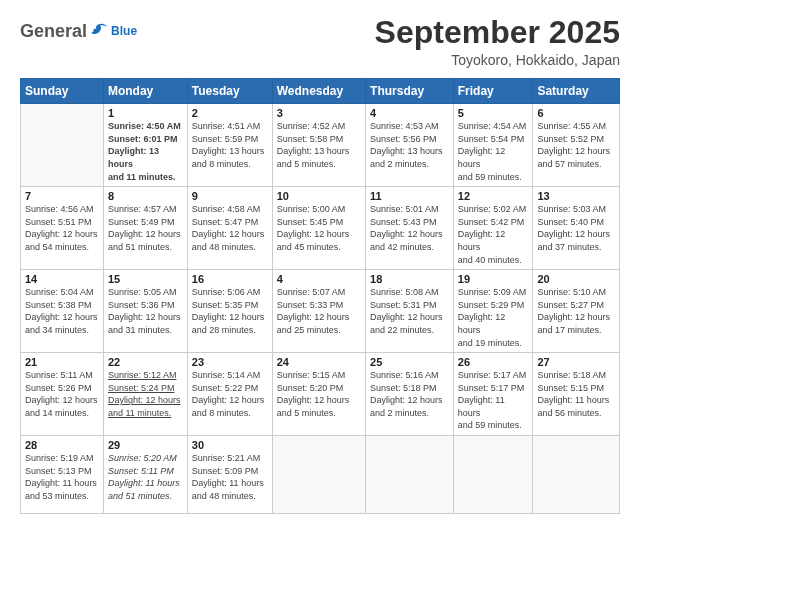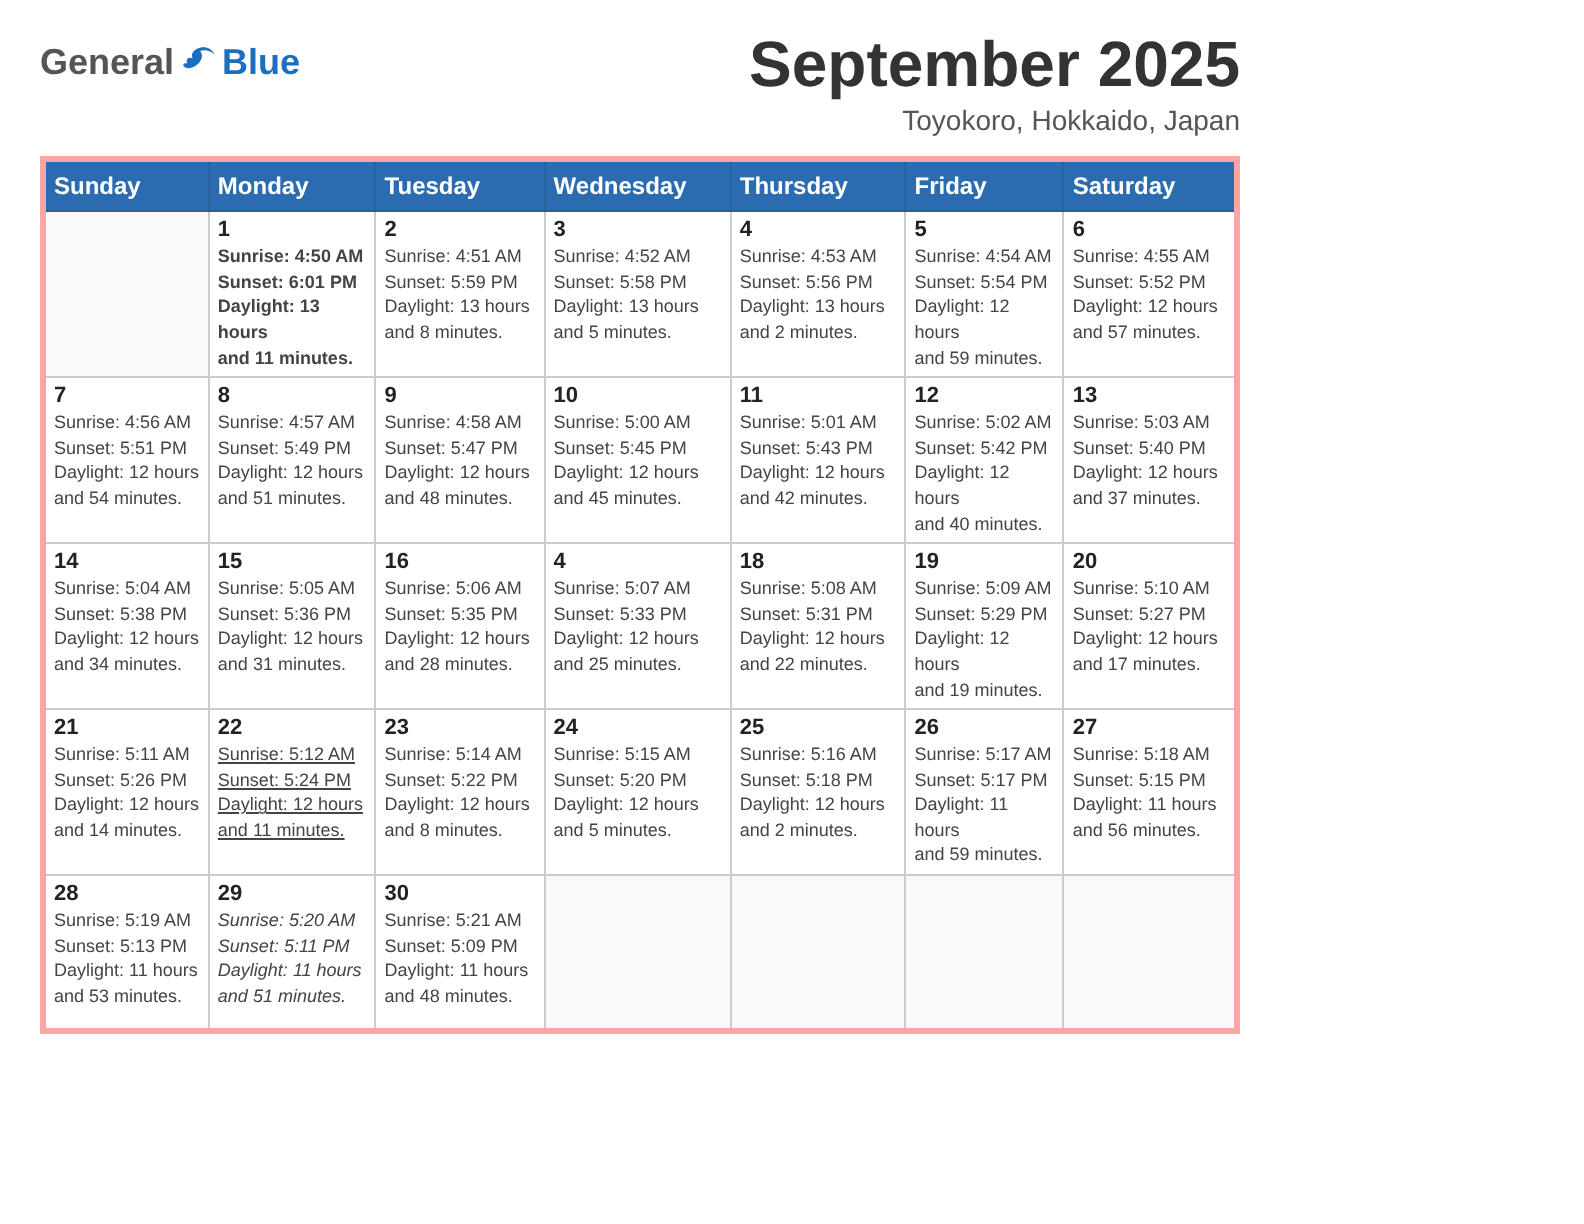--- a/index.html
+++ b/index.html
@@ -27,21 +27,21 @@
       margin-top: 5px;
     }
     .logo-text {
       display: flex;
       align-items: center;
       font-size: 20px;
       font-weight: bold;
       color: #333;
     }
     .logo-general { color: #555; font-size: 18px; font-weight: bold; }
-    .logo-blue { color: #1a6fbf; font-size: 18px; font-weight: bold; }
+    .logo-blue { color: #1a6fbf; font-size: 12px; font-weight: bold; }
     .logo-icon {
       width: 22px;
       height: 22px;
       margin-left: 2px;
     }
     .title-area {
       text-align: right;
     }
     .month-title {
       font-size: 32px;
@@ -50,21 +50,21 @@
       line-height: 1.1;
     }
     .location-title {
       font-size: 14px;
       color: #555;
       margin-top: 2px;
     }
     .calendar {
       width: 100%;
       border-collapse: collapse;
-      border: 3px solid #fca5a5;
+      border: 1px solid #fca5a5;
     }
     .calendar th {
       background-color: #2b6cb0;
       color: #fff;
       font-size: 12px;
       font-weight: bold;
       padding: 5px 4px;
       text-align: left;
       border: 1px solid #2563a0;
     }

